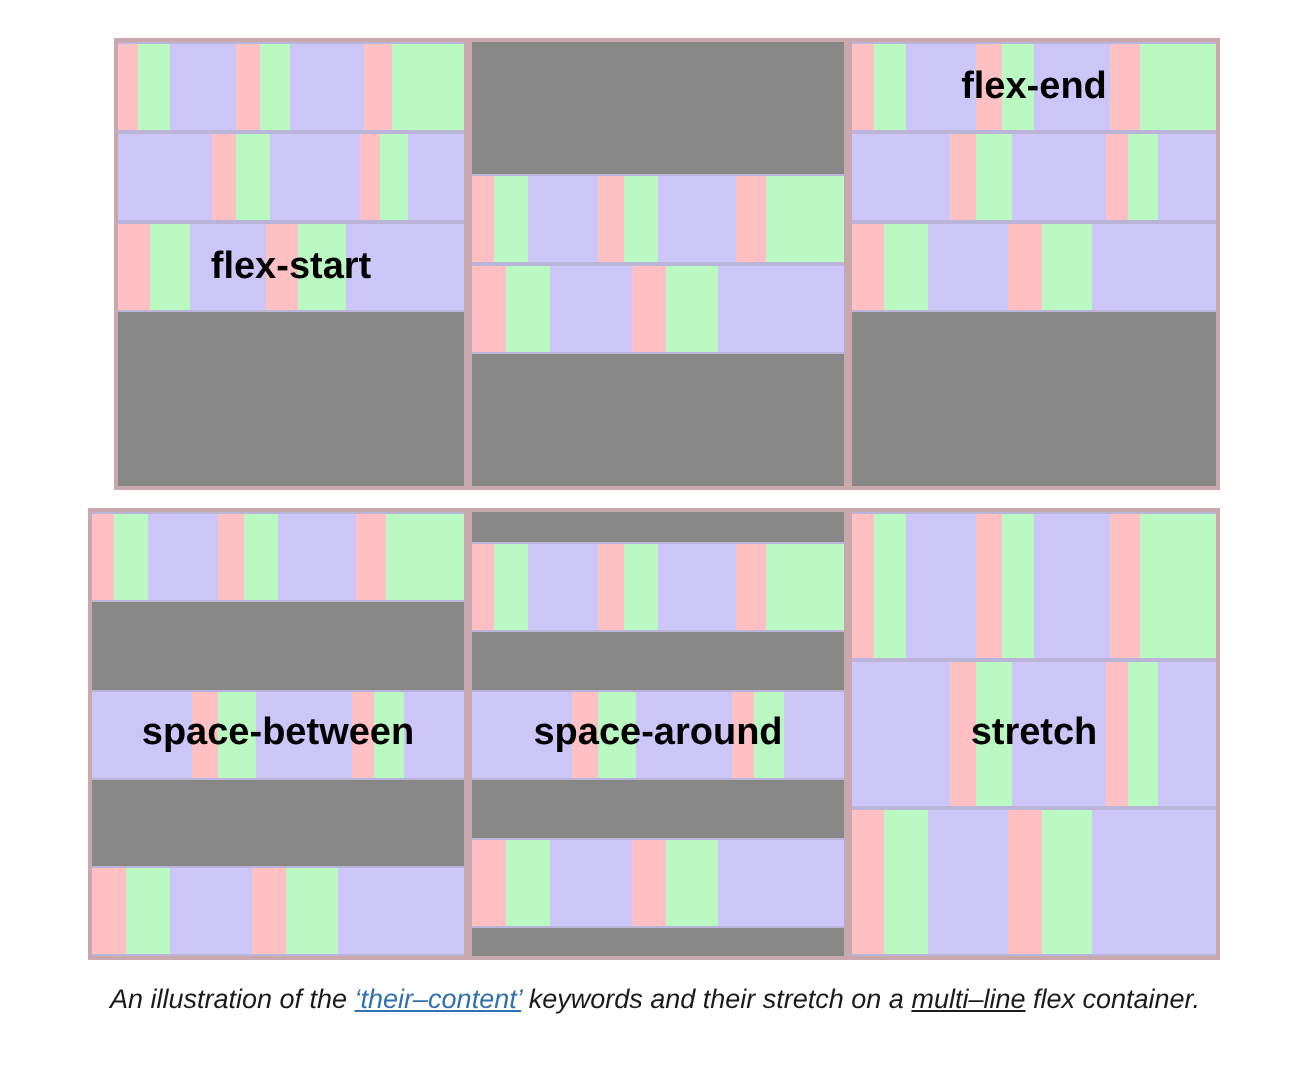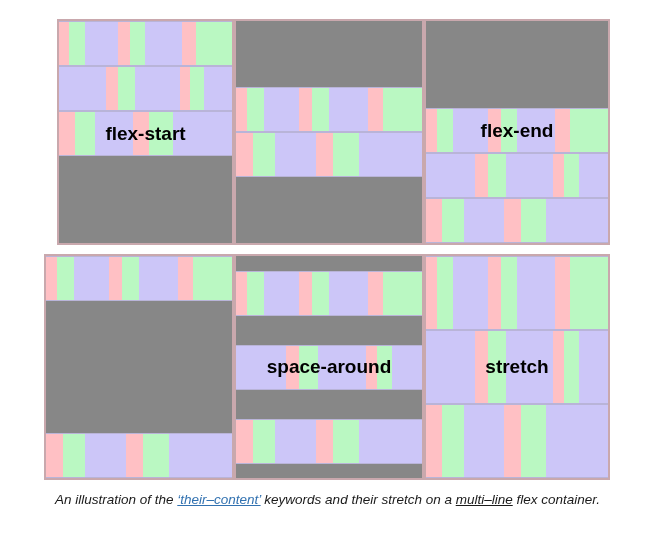--- a/index.html
+++ b/index.html
@@ -40,21 +40,21 @@
     border: 2px solid #c9a8ad;
     background: #878787;
     overflow: hidden;
     display: flex;
     flex-direction: column;
   }
 
   
   .panel.ac-flex-start    { justify-content: flex-start; margin-left: 13px; }
   .panel.ac-center        { justify-content: center; }
-  .panel.ac-flex-end      { justify-content: flex-end; }
+  .panel.ac-flex-end      { }
   .panel.ac-space-between { justify-content: space-between; }
   .panel.ac-space-around  { justify-content: space-around; }
   .panel.ac-stretch       { justify-content: stretch; }
 
   .line {
     position: relative;
     width: 100%;
     height: 45px;
     flex: 0 0 45px;
     box-sizing: border-box;
@@ -234,20 +234,32 @@
           <i class="c-pink" style="width:6%"></i>
           <i class="c-green" style="width:9%"></i>
           <i class="c-purple" style="width:19%"></i>
           <i class="c-pink" style="width:7%"></i>
           <i class="c-green" style="width:9%"></i>
           <i class="c-purple" style="width:21%"></i>
           <i class="c-pink" style="width:8%"></i>
           <i class="c-green" style="width:21%"></i>
         </div>
       </div>
+      <div class="line labelled">
+        <div class="stripes">
+          <i class="c-purple" style="width:27%"></i>
+          <i class="c-pink" style="width:7%"></i>
+          <i class="c-green" style="width:10%"></i>
+          <i class="c-purple" style="width:26%"></i>
+          <i class="c-pink" style="width:6%"></i>
+          <i class="c-green" style="width:8%"></i>
+          <i class="c-purple" style="width:16%"></i>
+        </div>
+        <div class="panel-label">space-between</div>
+      </div>
       <div class="line">
         <div class="stripes">
           <i class="c-pink" style="width:9%"></i>
           <i class="c-green" style="width:12%"></i>
           <i class="c-purple" style="width:22%"></i>
           <i class="c-pink" style="width:9%"></i>
           <i class="c-green" style="width:14%"></i>
           <i class="c-purple" style="width:34%"></i>
         </div>
       </div>

